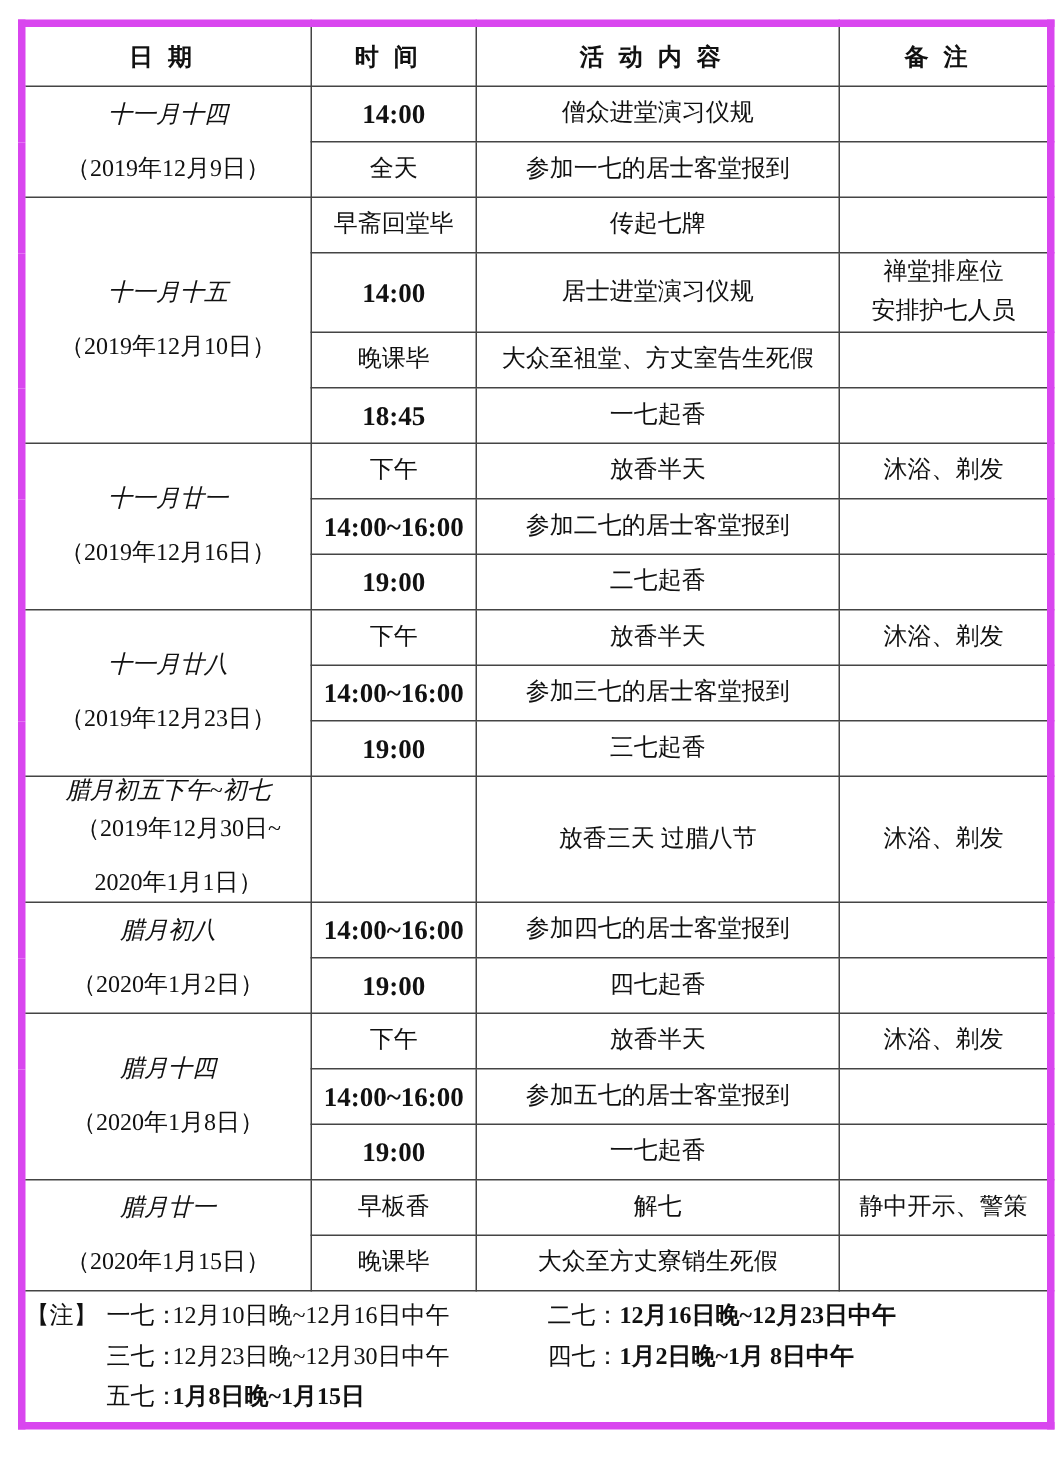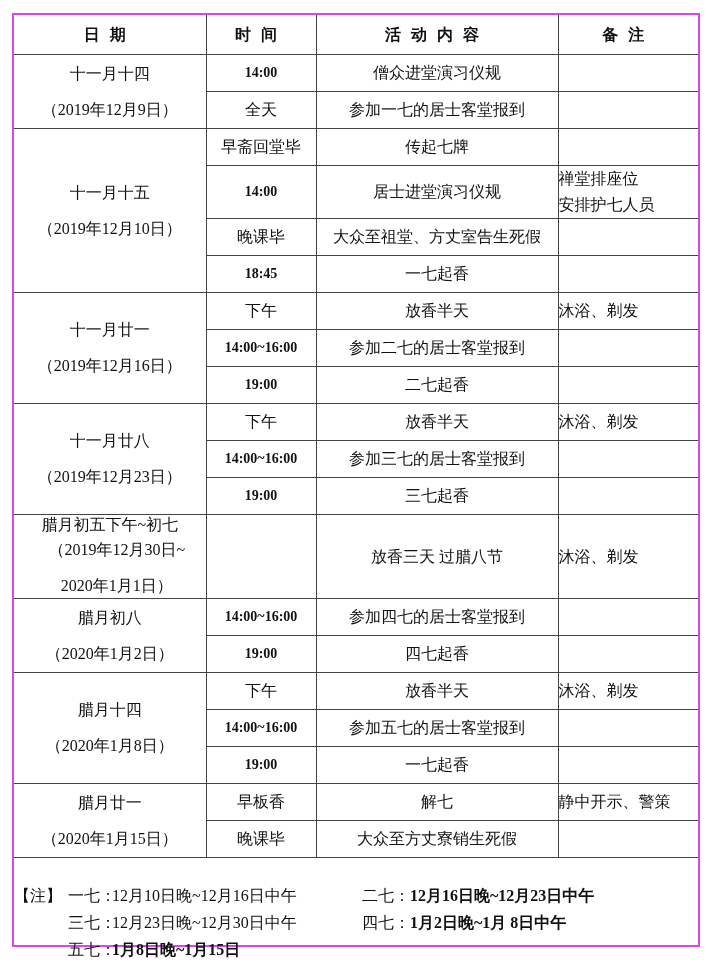--- a/index.html
+++ b/index.html
@@ -2,51 +2,51 @@
 <html><head>
 <meta charset="utf-8">
 <style>
   html, body { margin: 0; padding: 0; background: #ffffff; }
   body { width: 709px; height: 973px; position: relative; overflow: hidden;
          font-family: "Liberation Serif", "DejaVu Serif", serif; color: #111; }
   table.sched {
     position: absolute; left: 12px; top: 13px;
     width: 686px; border-collapse: collapse;
     table-layout: fixed;
-    border: 2px solid #d946ef;
+    border: 5px solid #d946ef;
   }
   table.sched td, table.sched th {
     border: 1.4px solid #444;
     padding: 0;
     font-size: 16px;
     line-height: 20px;
     vertical-align: middle;
   }
   th { height: 39px; font-family: "DejaVu Sans", sans-serif; font-weight: bold; font-size: 15px; letter-spacing: 10px; text-align: center; }
   td.date { text-align: center; }
-  td.date .lunar { display: block; }
+  td.date .lunar { display: block; font-style: italic; }
   td.date .solar { display: block; margin-top: 16px; }
   td.date.multi .solar { margin-top: 3px; line-height: 24px; padding-left: 14px; }
   td.time { text-align: center; }
-  td.time.num { font-weight: bold; font-size: 14px; }
+  td.time.num { font-weight: bold; font-size: 18px; }
   td.act { text-align: center; padding-left: 10px; }
-  td.note { text-align: left; padding-left: 8px; margin-left: 16px; }
+  td.note { text-align: center; padding-left: 8px; margin-left: 16px; }
   td.note .line { display: block; line-height: 26px; }
   tr.r38 td { height: 36px; }
   tr.r52 td { height: 50px; }
   tr.r78 td { height: 76px; }
   td.notes {
     height: 87px; vertical-align: top; padding: 6px 0 0 18px;
     font-size: 15.5px;
   }
   .noteline { height: 27px; line-height: 27px; white-space: pre; }
   .noteline .tag { display: inline-block; width: 54px; }
   .noteline .lbl { display: inline-block; width: 44px; }
   .noteline .val { display: inline-block; width: 250px; font-weight: normal; }
-  .noteline .val2 { display: inline-block; font-weight: bold; margin-top: 21px; }
+  .noteline .val2 { display: inline-block; font-weight: bold; }
   .noteline .lbl2 { display: inline-block; width: 48px; }
 </style>
 </head>
 <body>
 
 <table class="sched">
   <colgroup>
     <col style="width:193px">
     <col style="width:110px">
     <col style="width:242px">

